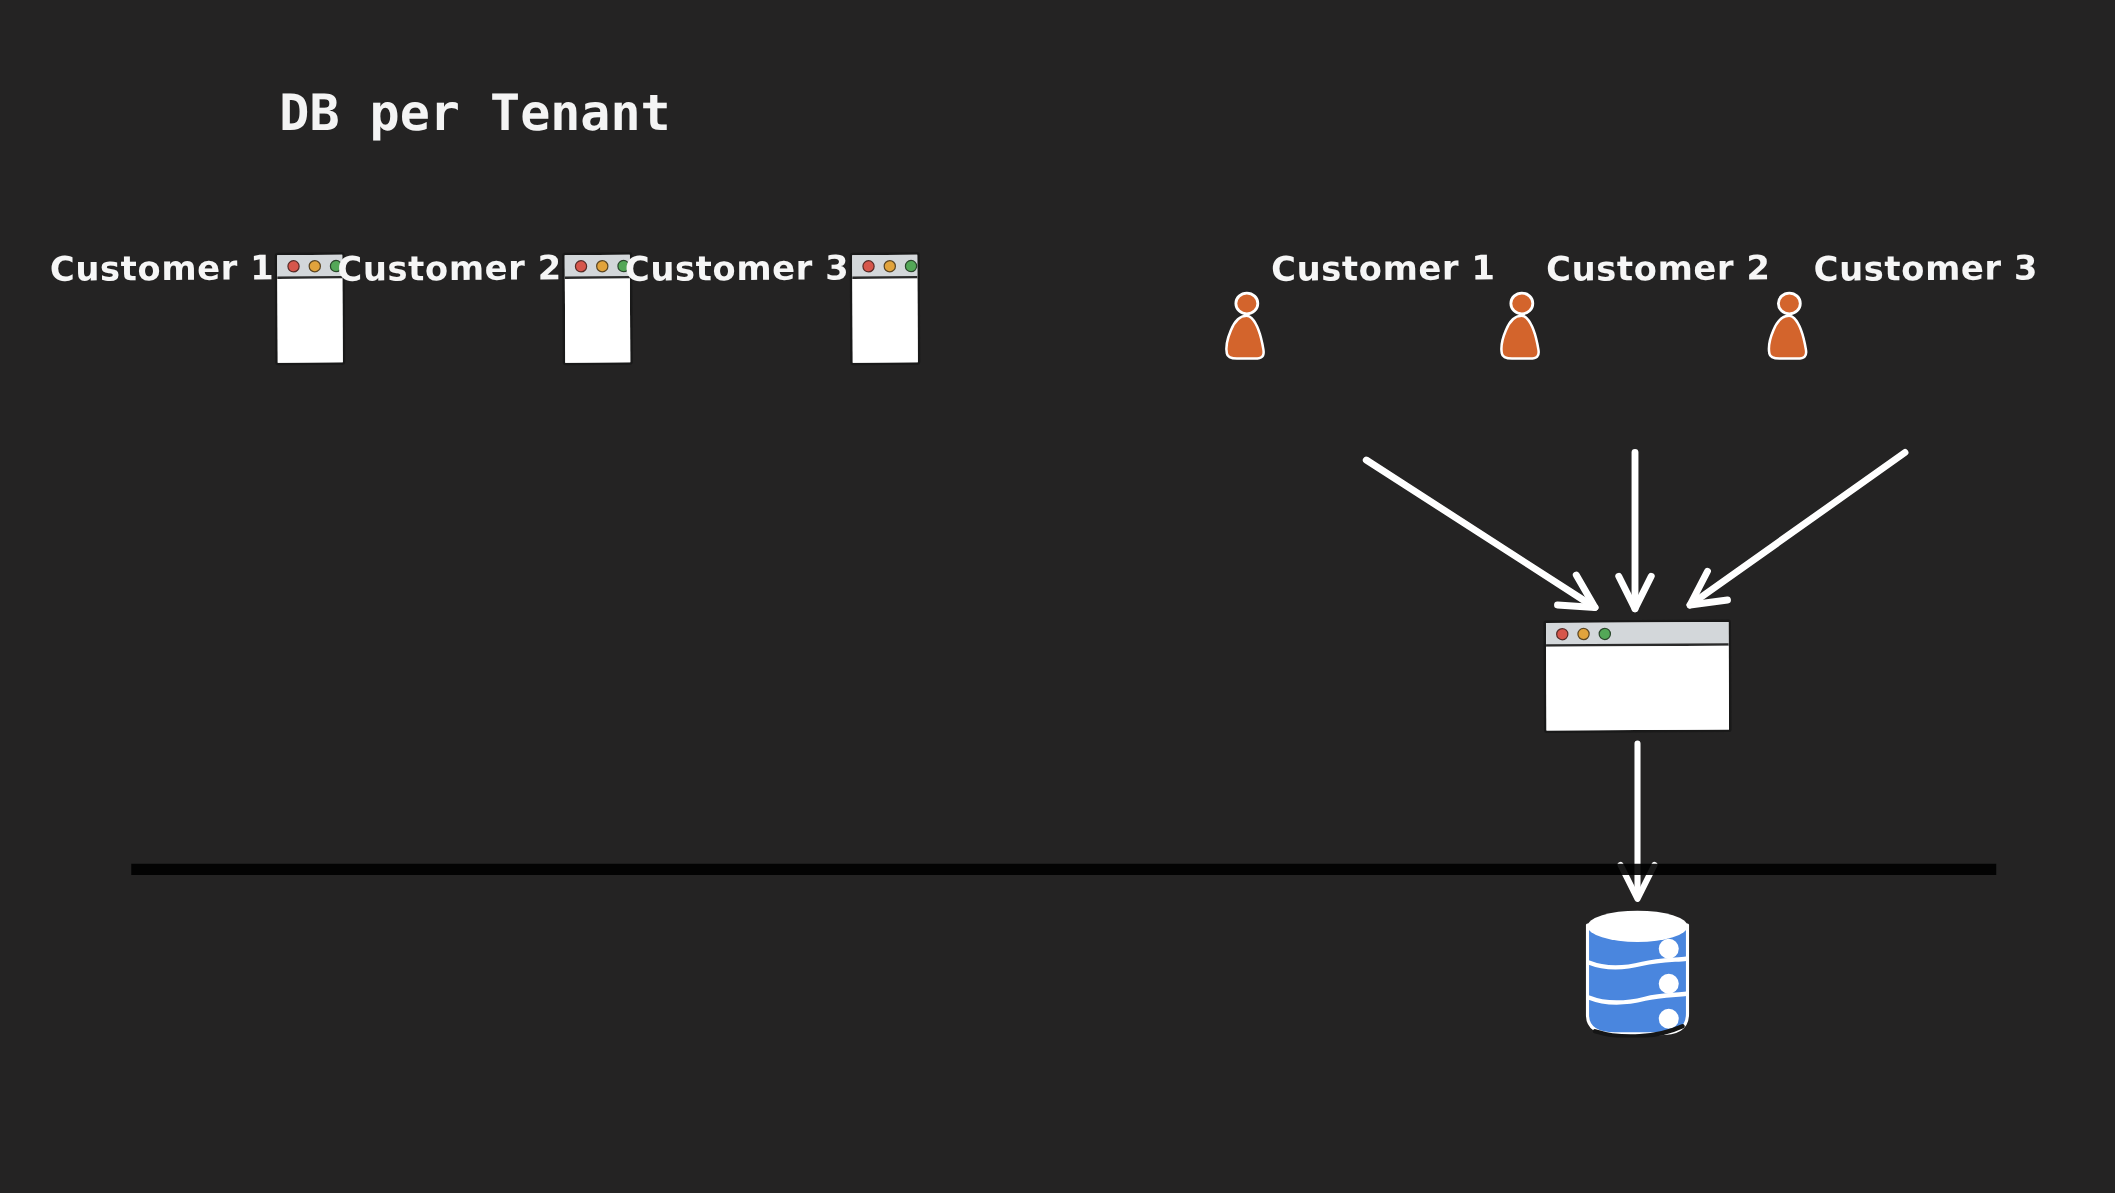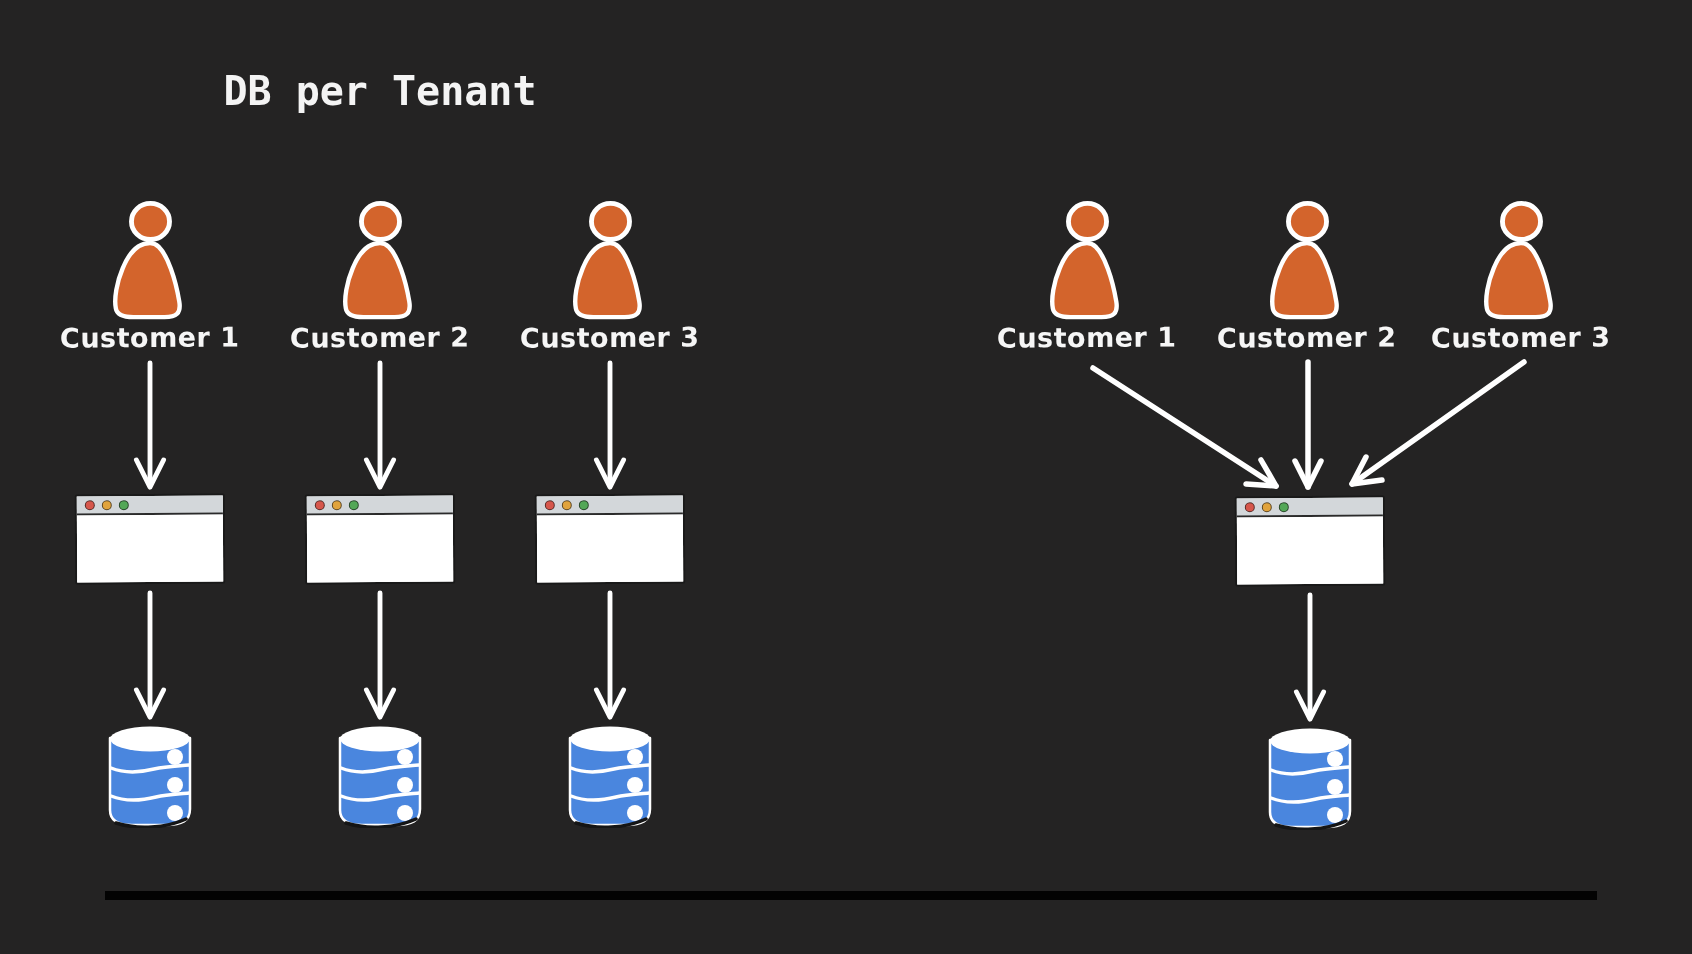--- a/index.html
+++ b/index.html
@@ -1,34 +1,34 @@
 <!DOCTYPE html>
 <html style="--canvas-bg: #242323; --title-color: #f4f4f4; --person-fill: #d3642c; --database-fill: #4a86de; --window-titlebar: #d3d7da; --window-dot-red: #d6564b; --window-dot-yellow: #e1a33c; --window-dot-green: #53a757; --stroke: #ffffff;"><head>
 <meta charset="utf-8">
 <style>
   html,body{margin:0;padding:0;}
   body{
     width:1692px;height:954px;overflow:hidden;
     background:var(--canvas-bg,#242323);
     font-family:"DejaVu Sans",sans-serif;
   }
-  .canvas{position:relative;width:1692px;height:900px;}
+  .canvas{position:relative;width:1692px;height:700px;}
 
   .title{
     position:absolute;margin:0;
     font-family:"DejaVu Sans Mono",monospace;
     font-size:40px;font-weight:bold;color:var(--title-color,#f4f4f4);
     text-align:center;white-space:nowrap;letter-spacing:0px;
   }
   .left-title{left:100px;top:68px;width:560px;}
   .right-title{left:1023px;top:70px;width:560px;}
 
   .col{
     position:absolute;top:200px;width:220px;
-    display:flex;flex-direction:column;align-items:center;
+    display:flex;flex-direction:row;align-items:flex-start;
   }
   .col-mid{position:absolute;top:494px;width:220px;display:flex;flex-direction:column;align-items:center;}
 
   .person{width:90px;height:122px;display:block;}
   .label{
     margin-top:0px;height:32px;line-height:32px;
     font-size:27px;font-weight:bold;color:#f6f6f6;
     letter-spacing:0.5px;white-space:nowrap;text-align:center;
     transform:rotate(-0.4deg);
   }

